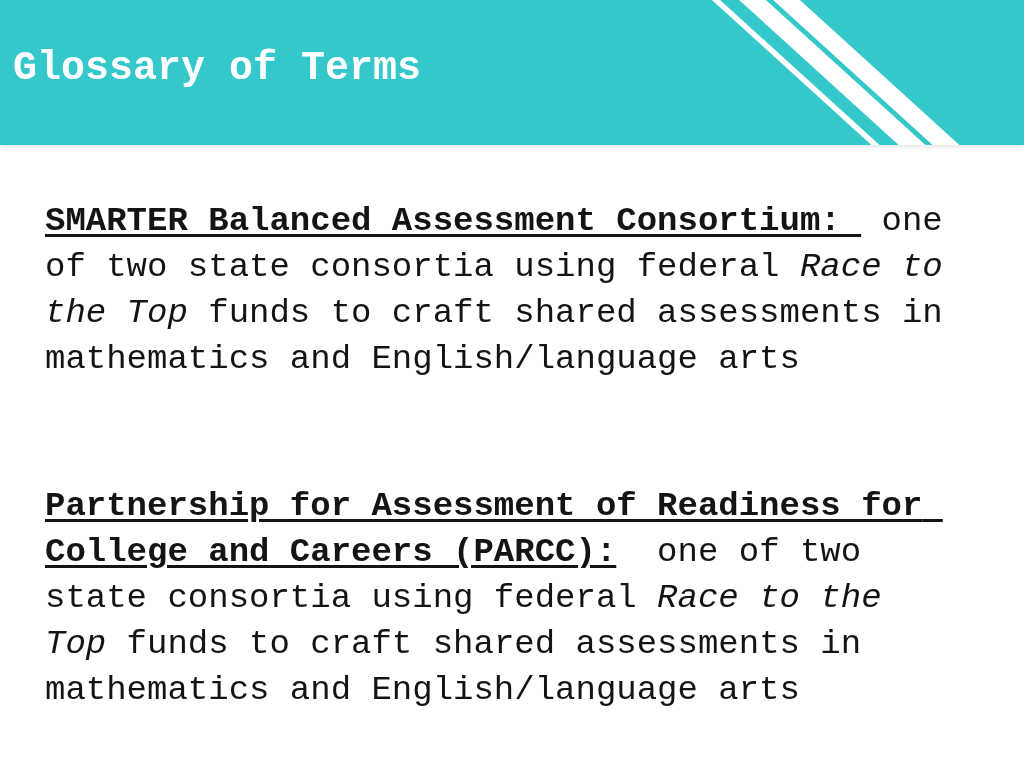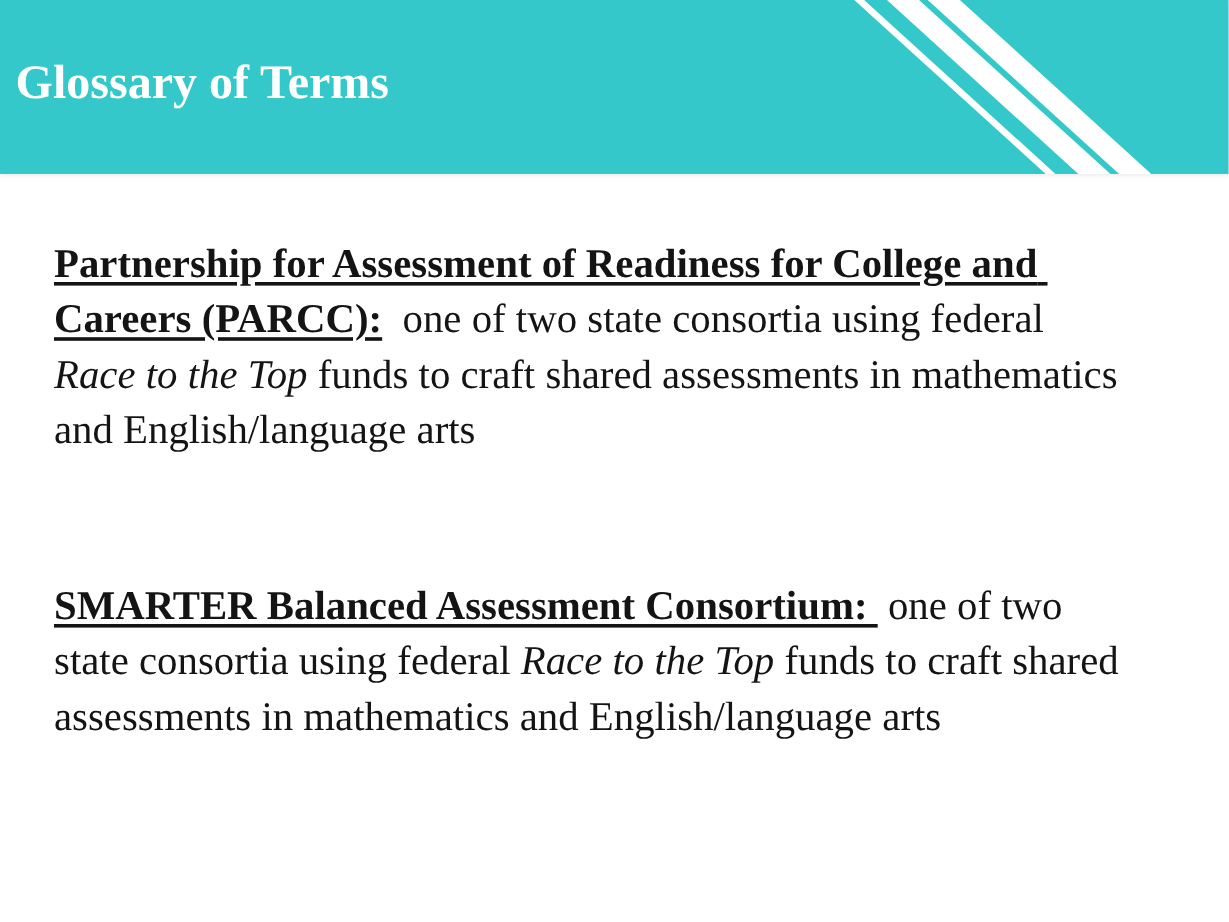--- a/index.html
+++ b/index.html
@@ -6,21 +6,21 @@
     margin: 0;
     padding: 0;
     background: #ffffff;
   }
   .slide {
     position: relative;
     width: 1024px;
     height: 768px;
     background: #ffffff;
     overflow: hidden;
-    font-family: Liberation Serif, serif;
+    font-family: Liberation Mono, monospace;
   }
   
   .header-band {
     position: absolute;
     top: 0;
     left: 0;
     width: 1024px;
     height: 145px;
     background: #35C8CA;
     box-shadow: 0 2px 4px rgba(40, 60, 62, 0.12);
@@ -84,18 +84,18 @@
     <svg class="stripes-svg" viewBox="0 0 1024 145" xmlns="http://www.w3.org/2000/svg" aria-hidden="true">
       <line x1="688.5" y1="-25" x2="908.5" y2="175" stroke-width="5.5" stroke="#FFFFFF"></line>
       <line x1="725" y1="-25" x2="945" y2="175" stroke-width="18" stroke="#FFFFFF"></line>
       <line x1="759" y1="-25" x2="979" y2="175" stroke-width="18" stroke="#FFFFFF"></line>
     </svg>
     <h1 class="slide-title">Glossary of Terms</h1>
   </header>
 
   <main class="content">
 
+    <p class="definition"><span class="term">SMARTER Balanced Assessment Consortium: </span><span> </span><span>one of two state consortia using federal </span><em class="italic-phrase">Race to the Top</em><span> funds to craft shared assessments in mathematics and </span><span class="tail-nowrap">English/language arts</span></p>
+
     <p class="definition"><span class="term">Partnership for Assessment of Readiness for College and Careers (PARCC):</span><span>  </span><span>one of two state consortia using federal </span><em class="italic-phrase">Race to the Top</em><span> funds to craft shared assessments in mathematics and </span><span class="tail-nowrap">English/language arts</span></p>
-
-    <p class="definition"><span class="term">SMARTER Balanced Assessment Consortium: </span><span> </span><span>one of two state consortia using federal </span><em class="italic-phrase">Race to the Top</em><span> funds to craft shared assessments in mathematics and </span><span class="tail-nowrap">English/language arts</span></p>
 
   </main>
 </div>
 
 </body></html>

